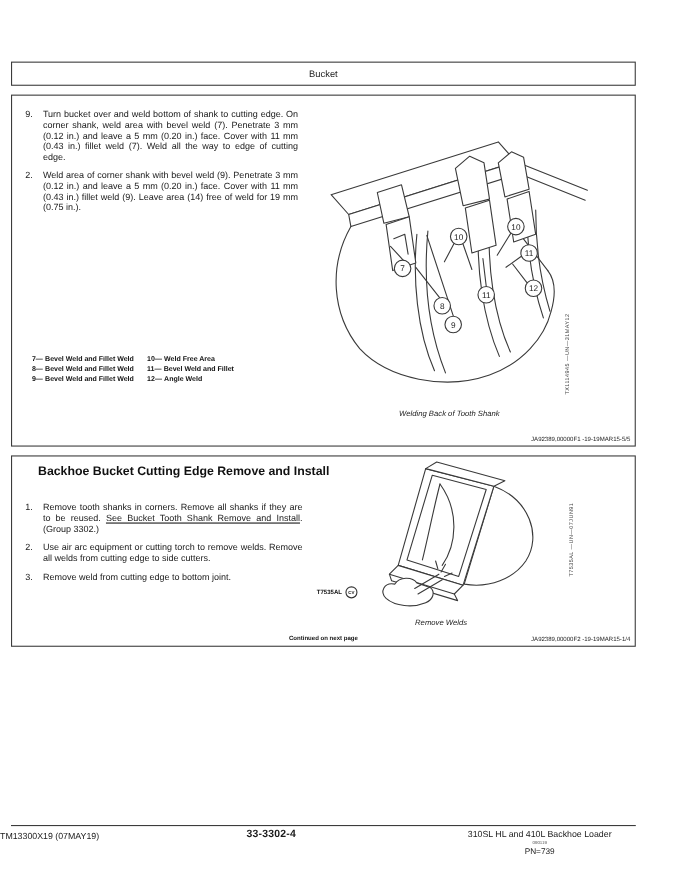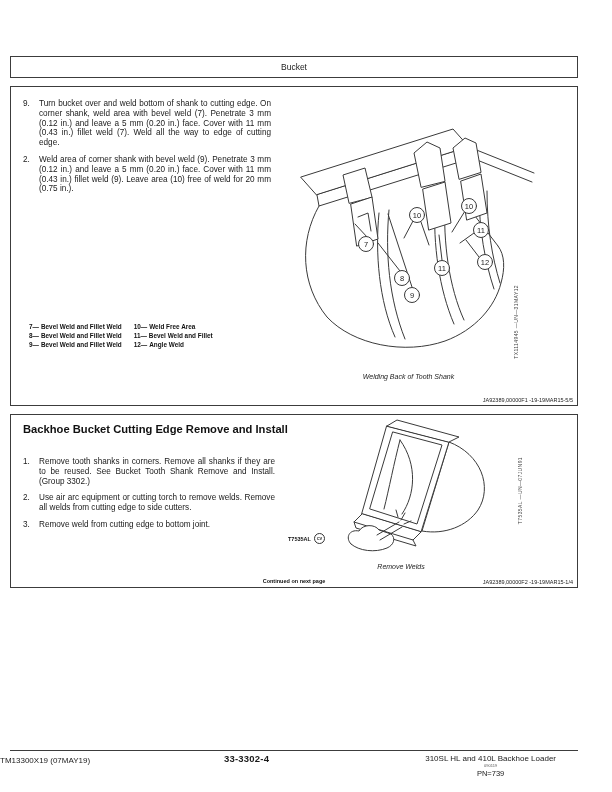--- a/index.html
+++ b/index.html
@@ -16,31 +16,31 @@
   .box1{left:10px;top:86px;width:566px;height:318px;}
   .box2{left:10px;top:414px;width:566px;height:172px;}
 
   
   .steps{position:absolute;}
   .steps1{left:12px;top:12px;width:248px;}
   .steps2{left:12px;top:42px;width:252px;}
   .step{display:flex;margin-bottom:7px;font-size:8.2px;line-height:9.8px;}
   .step .num{width:16px;flex:none;}
   .step .txt{flex:1;text-align:justify;}
-  .xref{}
+  .xref{text-decoration:underline;}
 
   
   .legend{position:absolute;left:18px;top:236px;display:flex;gap:12px;
           font-size:6.4px;line-height:8.9px;font-weight:bold;color:#111;}
   .leg-row{white-space:nowrap;}
   .leg-key{margin-right:2px;}
 
   
   .heading2{position:absolute;left:12px;top:8px;width:288px;
-            font-size:11.2px;font-weight:bold;line-height:13px;color:#111;}
+            font-size:11.2px;font-weight:bold;line-height:13px;color:#111;text-align:center;}
 
   
   .caption{position:absolute;font-style:italic;font-size:7px;text-align:center;color:#222;}
   .cap1{left:290px;top:286px;width:215px;}
   .cap2{left:290px;top:148px;width:200px;}
   .figid{position:absolute;right:4px;bottom:2px;font-size:5.5px;color:#222;}
   .vtext{position:absolute;writing-mode:vertical-rl;transform:rotate(180deg);
          font-size:5px;color:#444;letter-spacing:0.4px;white-space:nowrap;}
   .v1{left:502px;top:198px;}
   .v2{left:506px;top:42px;}
@@ -79,21 +79,21 @@
 
   <div class="box box1">
 
     <div class="steps steps1">
       <div class="step">
         <span class="num">9.</span>
         <span class="txt">Turn bucket over and weld bottom of shank to cutting edge. On corner shank, weld area with bevel weld (7). Penetrate 3 mm (0.12 in.) and leave a 5 mm (0.20 in.) face. Cover with 11 mm (0.43 in.) fillet weld (7). Weld all the way to edge of cutting edge.</span>
       </div>
       <div class="step">
         <span class="num">2.</span>
-        <span class="txt">Weld area of corner shank with bevel weld (9). Penetrate 3 mm (0.12 in.) and leave a 5 mm (0.20 in.) face. Cover with 11 mm (0.43 in.) fillet weld (9). Leave area (10) free of weld for 20 mm (0.75 in.).</span>
+        <span class="txt">Weld area of corner shank with bevel weld (9). Penetrate 3 mm (0.12 in.) and leave a 5 mm (0.20 in.) face. Cover with 11 mm (0.43 in.) fillet weld (9). Leave area (14) free of weld for 19 mm (0.75 in.).</span>
       </div>
     </div>
 
     <div class="legend">
       <div class="leg-col">
         <div class="leg-row"><span class="leg-key">7—</span><span>Bevel Weld and Fillet Weld</span></div>
         <div class="leg-row"><span class="leg-key">8—</span><span>Bevel Weld and Fillet Weld</span></div>
         <div class="leg-row"><span class="leg-key">9—</span><span>Bevel Weld and Fillet Weld</span></div>
       </div>
       <div class="leg-col">

